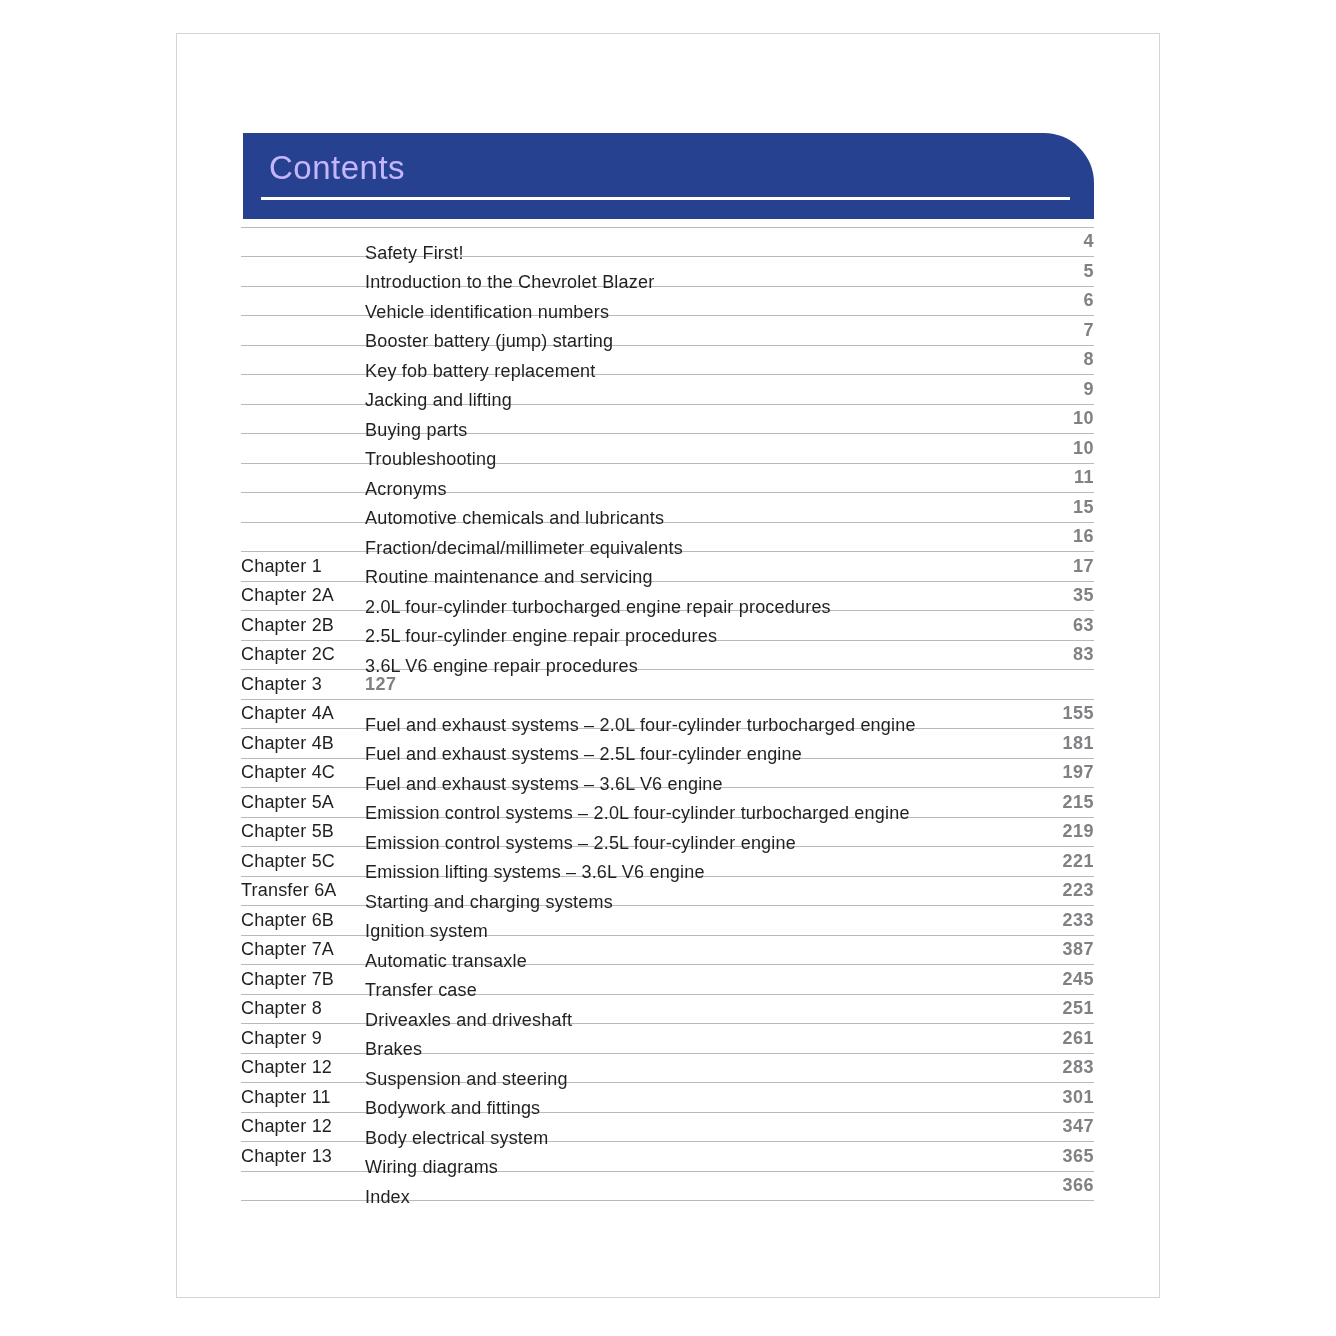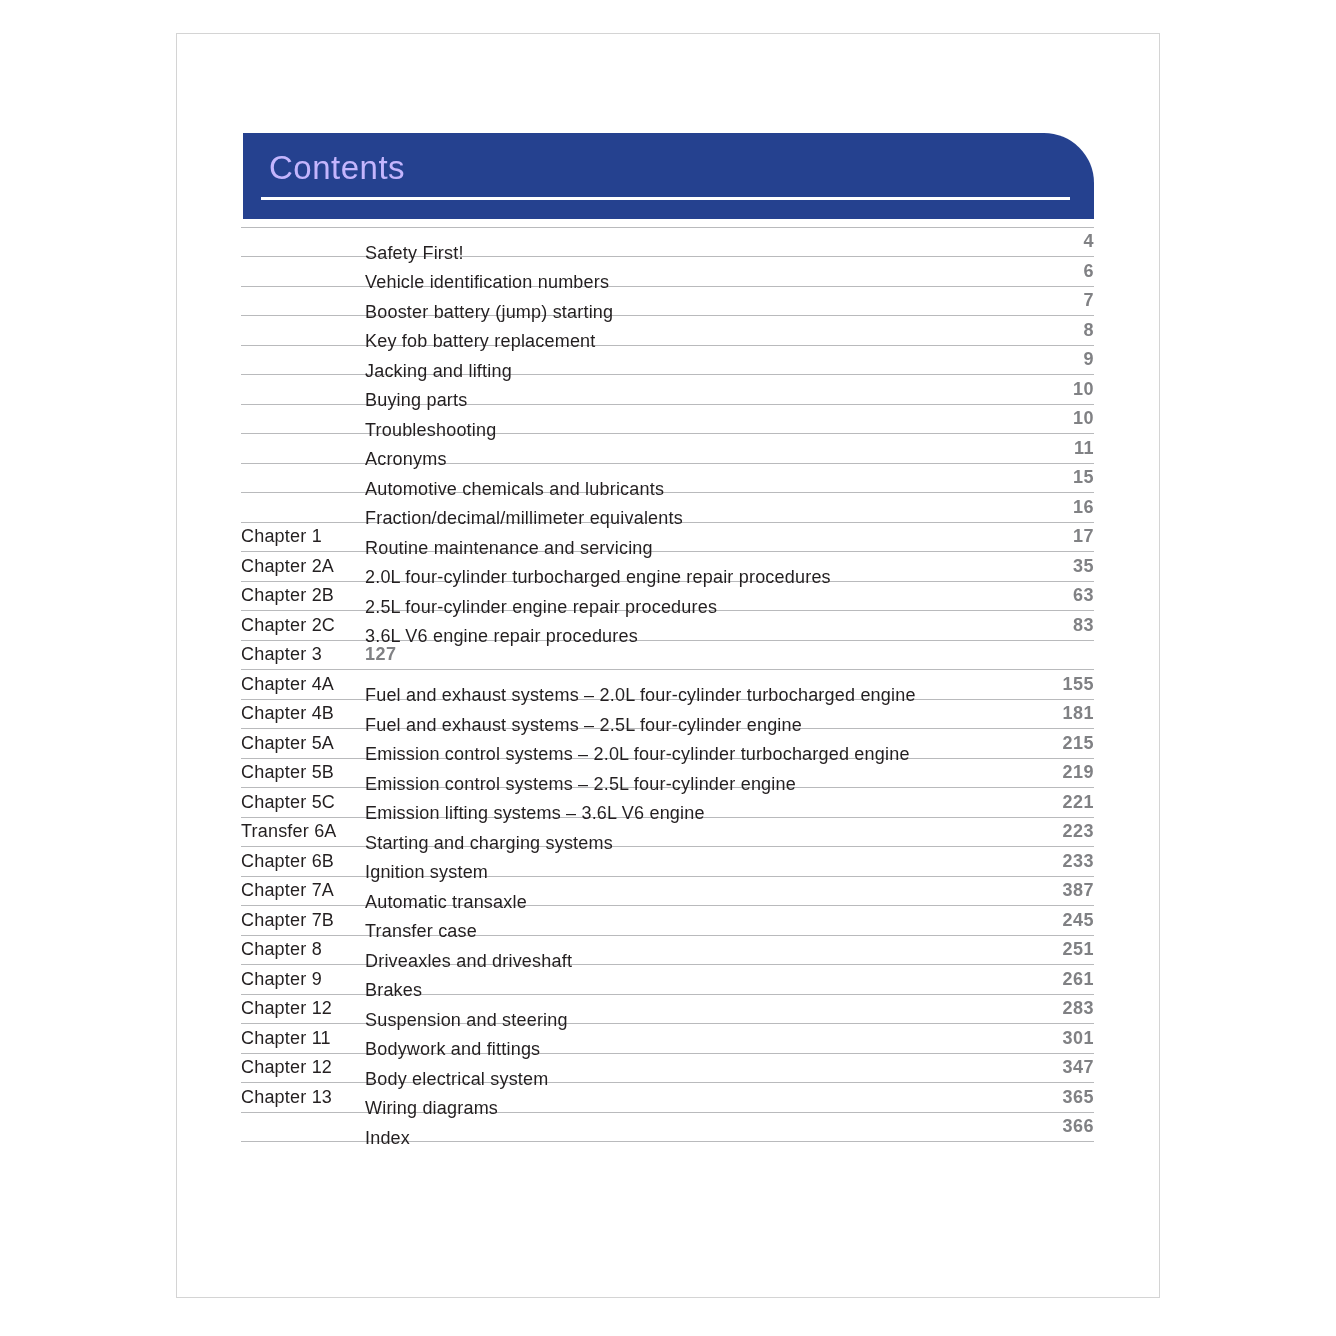--- a/index.html
+++ b/index.html
@@ -81,20 +81,25 @@
     <div class="banner-rule"></div>
   </div>
 
   <div class="toc">
   <div class="toc-row">
     <div class="toc-chapter"></div>
     <div class="toc-title">Safety First!</div>
     <div class="toc-page">4</div>
   </div>
 
+  <div class="toc-row">
+    <div class="toc-chapter"></div>
+    <div class="toc-title">Introduction to the Chevrolet Blazer</div>
+    <div class="toc-page">5</div>
+  </div>
 
   <div class="toc-row">
     <div class="toc-chapter"></div>
     <div class="toc-title">Vehicle identification numbers</div>
     <div class="toc-page">6</div>
   </div>
 
   <div class="toc-row">
     <div class="toc-chapter"></div>
     <div class="toc-title">Booster battery (jump) starting</div>
@@ -177,20 +182,25 @@
     <div class="toc-title">Fuel and exhaust systems – 2.0L four-cylinder turbocharged engine</div>
     <div class="toc-page">155</div>
   </div>
 
   <div class="toc-row">
     <div class="toc-chapter">Chapter 4B</div>
     <div class="toc-title">Fuel and exhaust systems – 2.5L four-cylinder engine</div>
     <div class="toc-page">181</div>
   </div>
 
+  <div class="toc-row">
+    <div class="toc-chapter">Chapter 4C</div>
+    <div class="toc-title">Fuel and exhaust systems – 3.6L V6 engine</div>
+    <div class="toc-page">197</div>
+  </div>
 
   <div class="toc-row">
     <div class="toc-chapter">Chapter 5A</div>
     <div class="toc-title">Emission control systems – 2.0L four-cylinder turbocharged engine</div>
     <div class="toc-page">215</div>
   </div>
 
   <div class="toc-row">
     <div class="toc-chapter">Chapter 5B</div>
     <div class="toc-title">Emission control systems – 2.5L four-cylinder engine</div>

